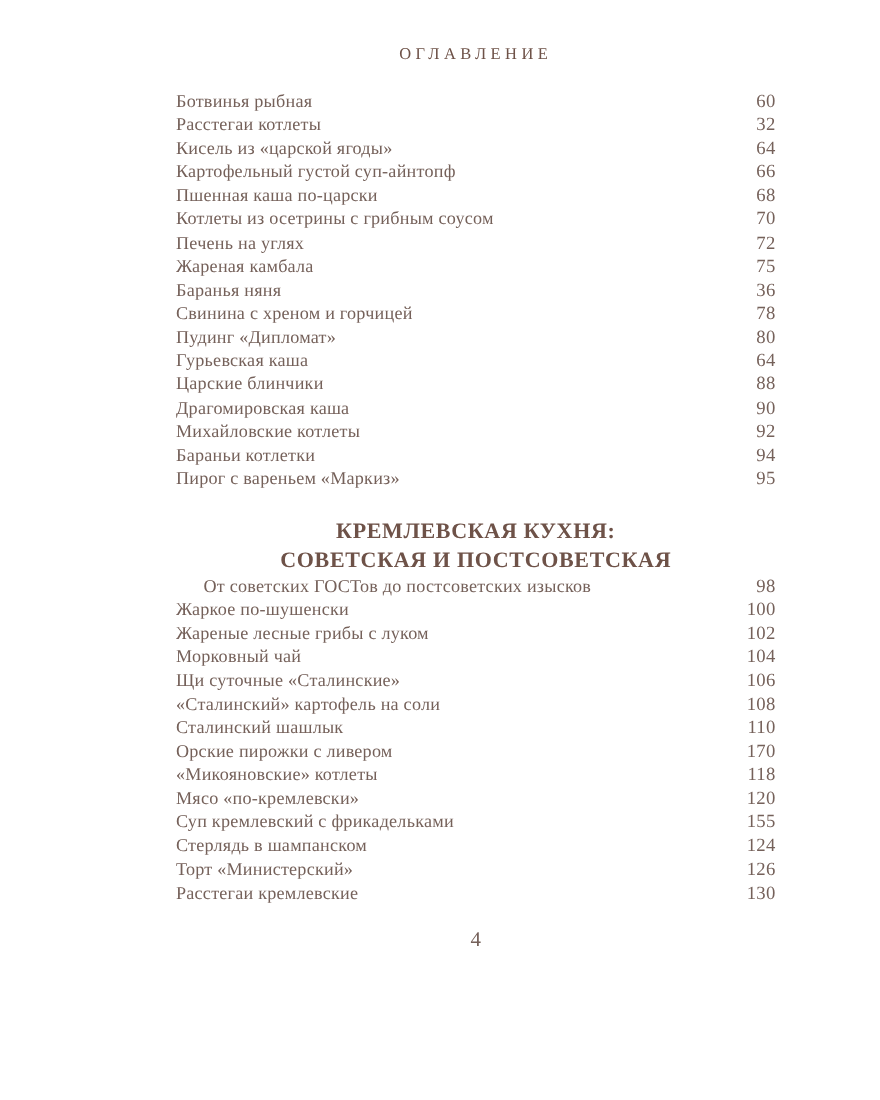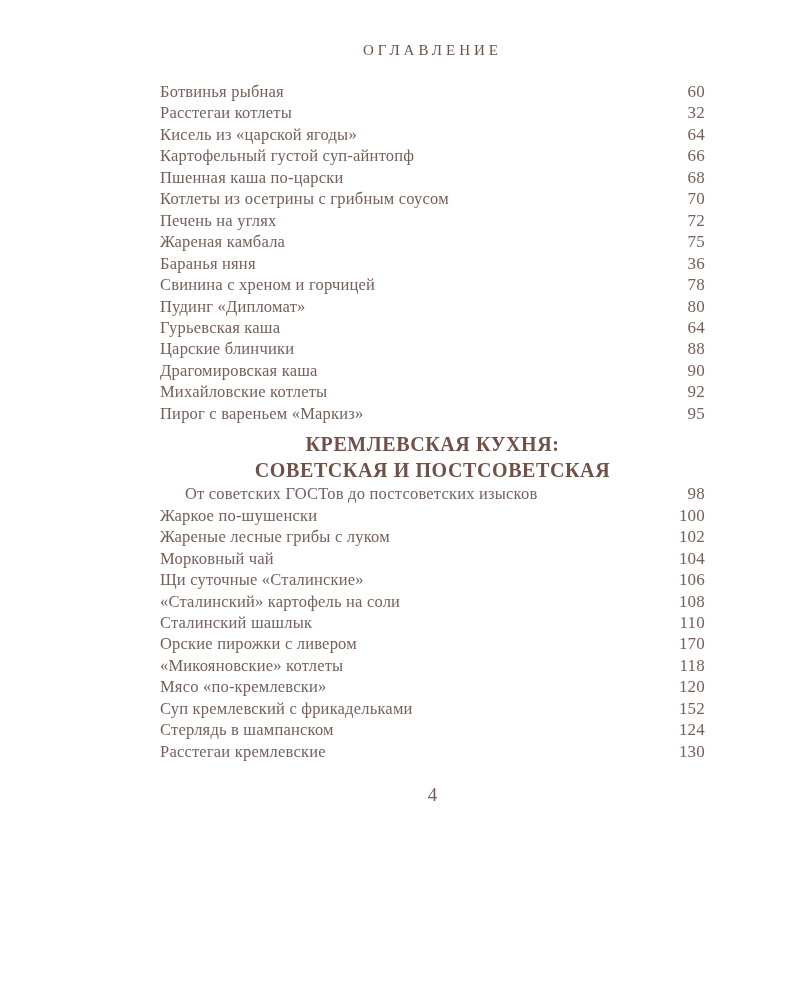--- a/index.html
+++ b/index.html
@@ -50,21 +50,21 @@
     text-align:center;
   }
   .toc-title{
     white-space:nowrap;
   }
   .toc-page{
     white-space:nowrap;
     font-size:17px;
   }
   .section-title{
-    margin-top:7px;
+    margin-top:24px;
     text-align:center;
     font-weight:bold;
     font-size:20px;
     line-height:26px;
     color:var(--heading);
     letter-spacing:0.6px;
   }
   .folio{
     margin-top:22px;
     text-align:center;
@@ -133,20 +133,24 @@
         </div>
         <div class="toc-row">
           <span class="toc-title">Драгомировская каша</span>
           <span class="toc-page">90</span>
         </div>
         <div class="toc-row">
           <span class="toc-title">Михайловские котлеты</span>
           <span class="toc-page">92</span>
         </div>
         <div class="toc-row">
+          <span class="toc-title">Бараньи котлетки</span>
+          <span class="toc-page">94</span>
+        </div>
+        <div class="toc-row">
           <span class="toc-title">Пирог с вареньем «Маркиз»</span>
           <span class="toc-page">95</span>
         </div>
       </div>
 
     <div class="section-title">
       <div>КРЕМЛЕВСКАЯ КУХНЯ:</div>
       <div>СОВЕТСКАЯ И ПОСТСОВЕТСКАЯ</div>
     </div>
 
@@ -186,25 +190,29 @@
         <div class="toc-row">
           <span class="toc-title">«Микояновские» котлеты</span>
           <span class="toc-page">118</span>
         </div>
         <div class="toc-row">
           <span class="toc-title">Мясо «по-кремлевски»</span>
           <span class="toc-page">120</span>
         </div>
         <div class="toc-row">
           <span class="toc-title">Суп кремлевский с фрикадельками</span>
-          <span class="toc-page">152</span>
+          <span class="toc-page">155</span>
         </div>
         <div class="toc-row">
           <span class="toc-title">Стерлядь в шампанском</span>
           <span class="toc-page">124</span>
+        </div>
+        <div class="toc-row">
+          <span class="toc-title">Торт «Министерский»</span>
+          <span class="toc-page">126</span>
         </div>
         <div class="toc-row">
           <span class="toc-title">Расстегаи кремлевские</span>
           <span class="toc-page">130</span>
         </div>
       </div>
 
     <div class="folio">4</div>
   </div>
 </div>

